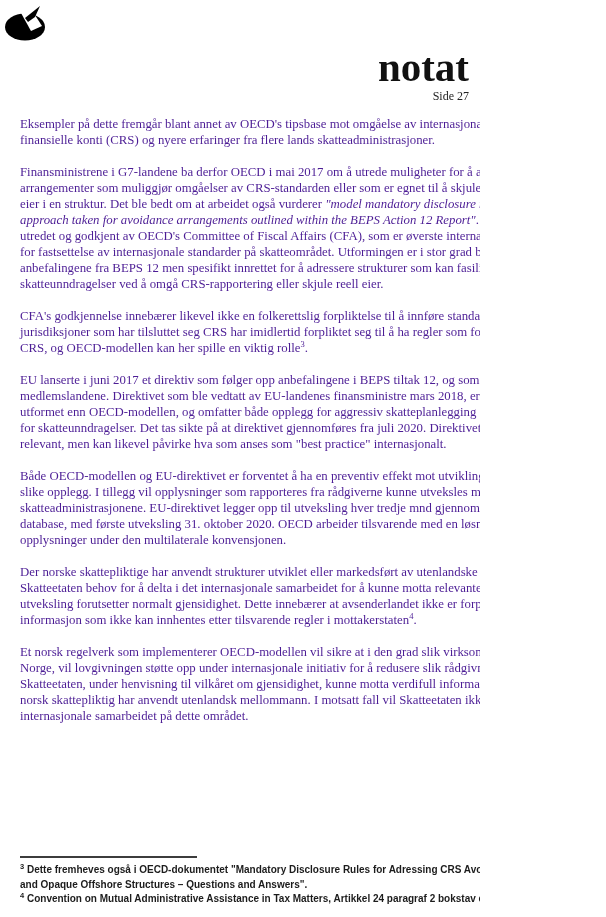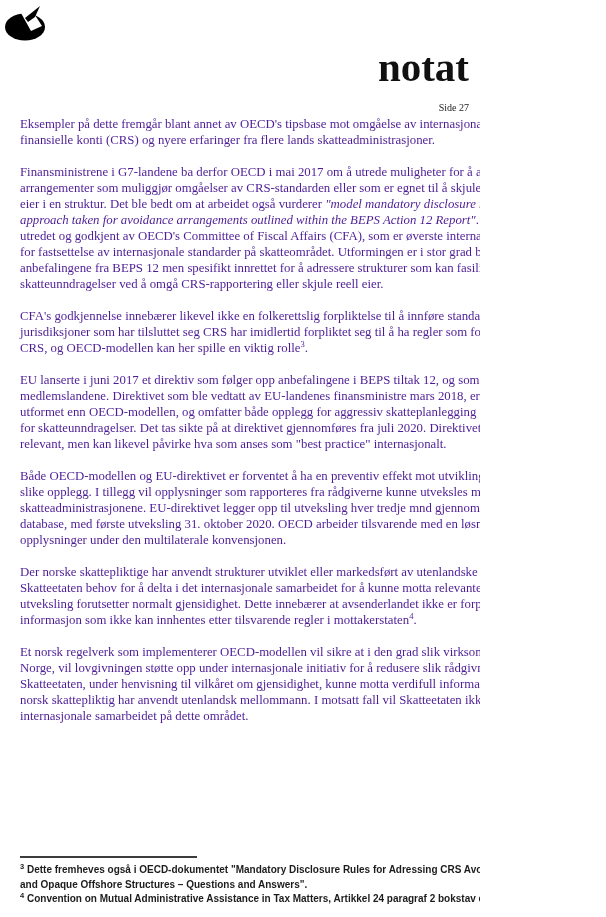--- a/index.html
+++ b/index.html
@@ -26,22 +26,22 @@
     text-align: right;
   }
   .doc-title {
     font-family: "Liberation Serif", serif;
     font-weight: bold;
     font-size: 41px;
     line-height: 1.05;
     color: #111111;
   }
   .page-label {
-    font-size: 10px;
-    margin-top: 13px;
+    font-size: 12px;
+    margin-top: 0;
     color: #222222;
   }
   .body-text {
     position: absolute;
     left: 20px;
     top: 116px;
     width: 574px;
     font-size: 12.8px;
     line-height: 16px;
     text-align: left;

